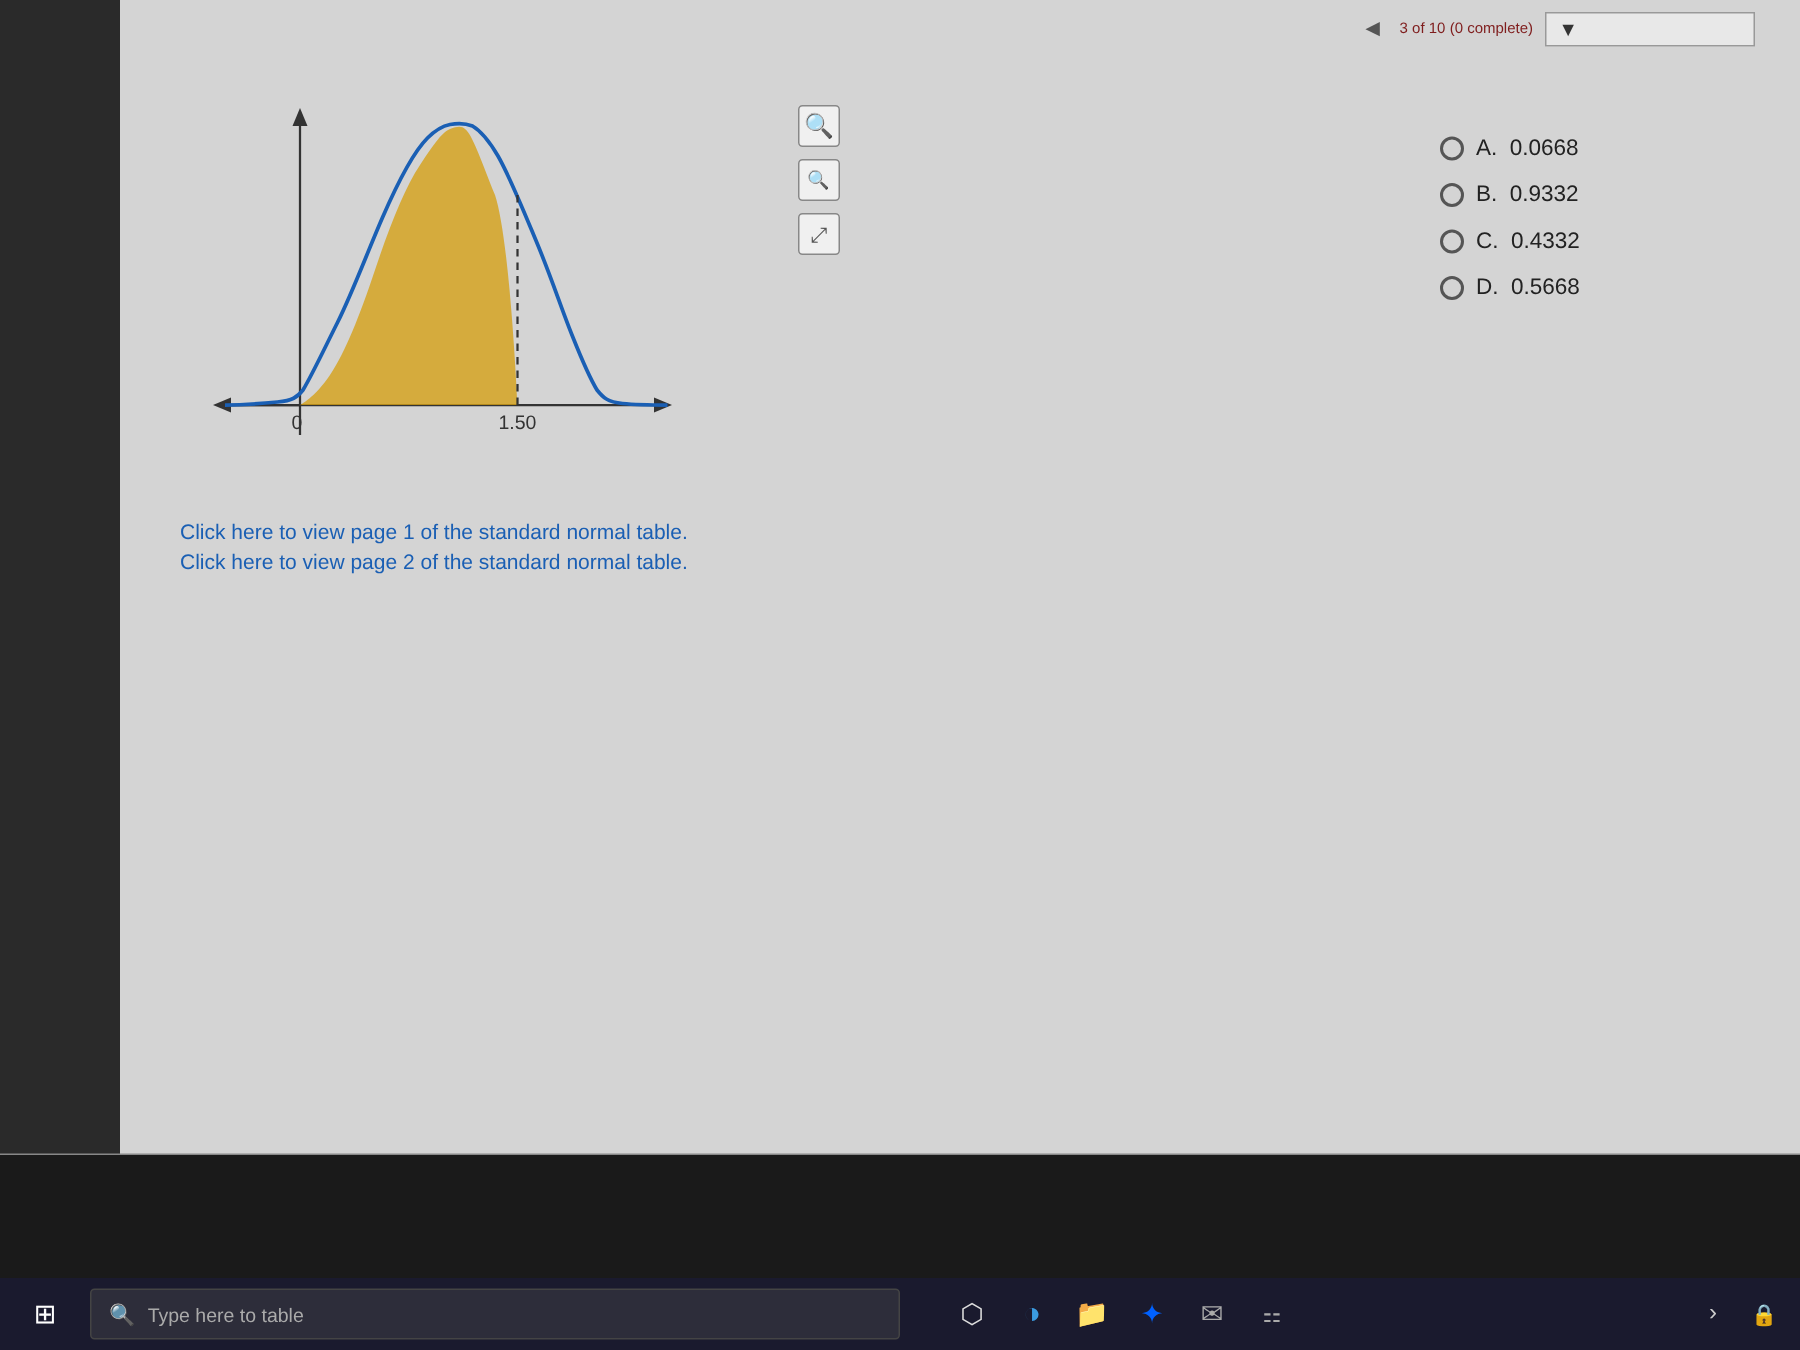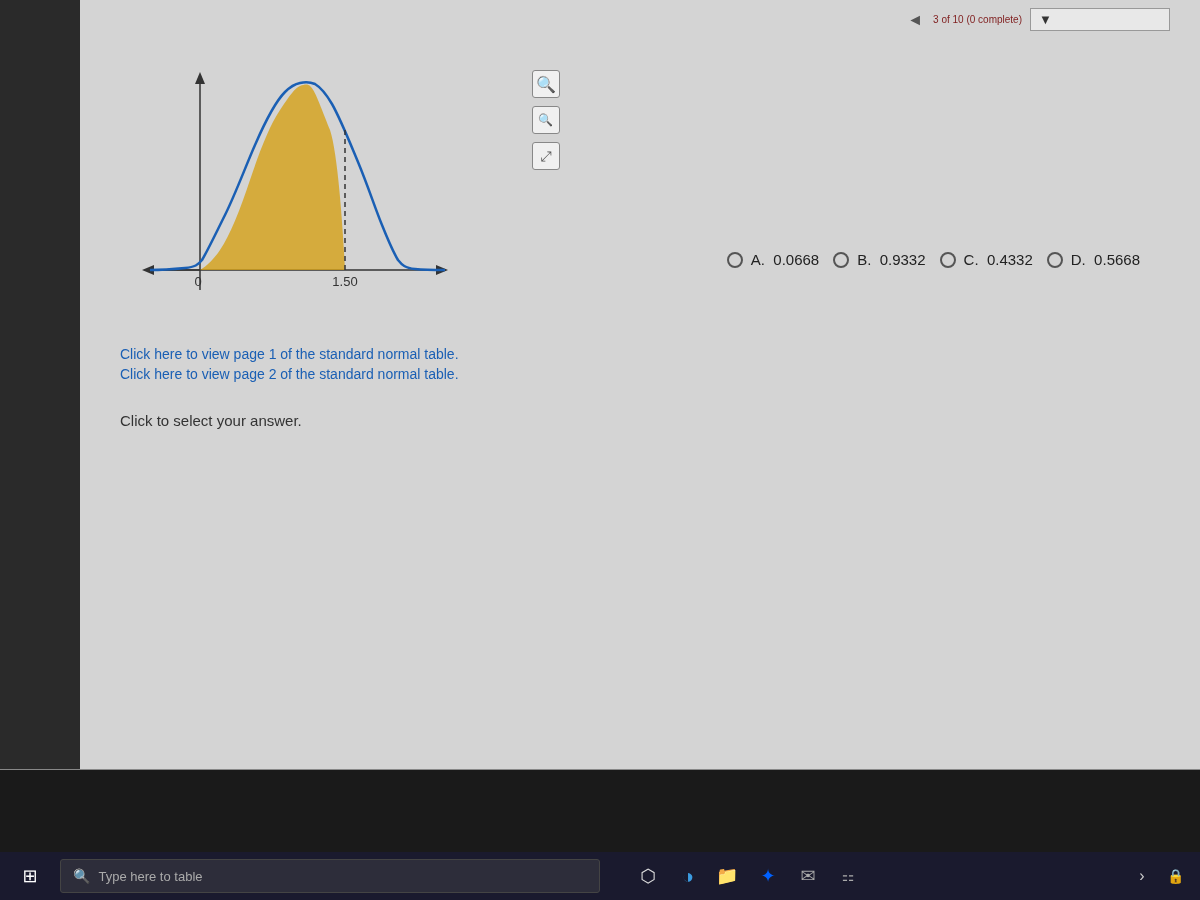--- a/index.html
+++ b/index.html
@@ -146,21 +146,21 @@
     
     .answer-instruction {
       margin-top: 30px;
       font-size: 15px;
       color: #333;
     }
 
     
     .options-section {
       display: flex;
-      flex-direction: row;
+      flex-direction: column;
       gap: 14px;
       padding-top: 40px;
       padding-right: 20px;
       min-width: 200px;
     }
 
     .option-item {
       display: flex;
       align-items: center;
       gap: 8px;
@@ -364,21 +364,20 @@
               <span>⤢</span>
             </div>
           </div>
         </div>
 
         <div class="table-links">
           <a class="table-link">Click here to view page 1 of the standard normal table.</a>
           <a class="table-link">Click here to view page 2 of the standard normal table.</a>
         </div>
 
-        <div class="answer-instruction">Click to select your answer.</div>
       </div>
 
       <div class="options-section">
         <div class="option-item">
           <div class="option-radio"></div>
           <span class="option-label">A.&nbsp;&nbsp;0.0668</span>
         </div>
         <div class="option-item">
           <div class="option-radio"></div>
           <span class="option-label">B.&nbsp;&nbsp;0.9332</span>

